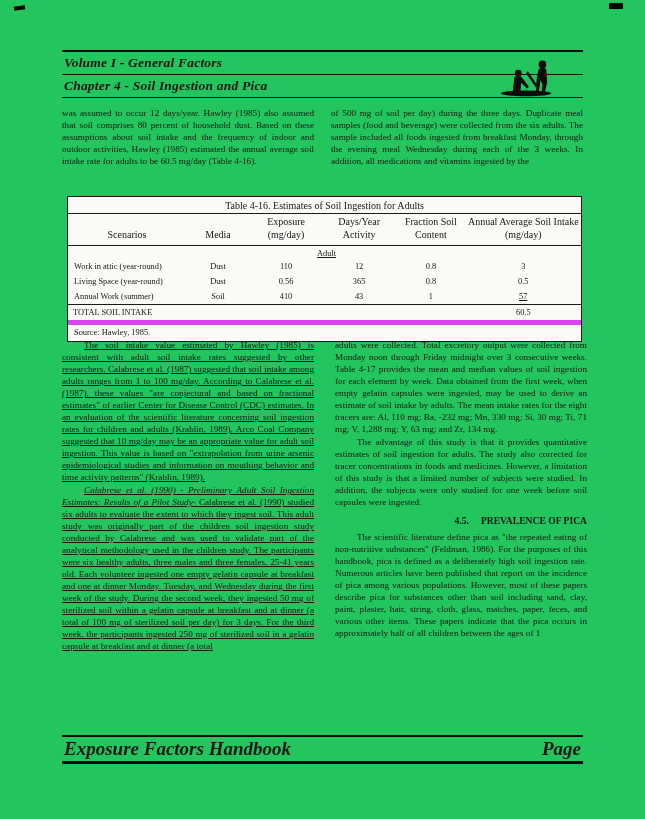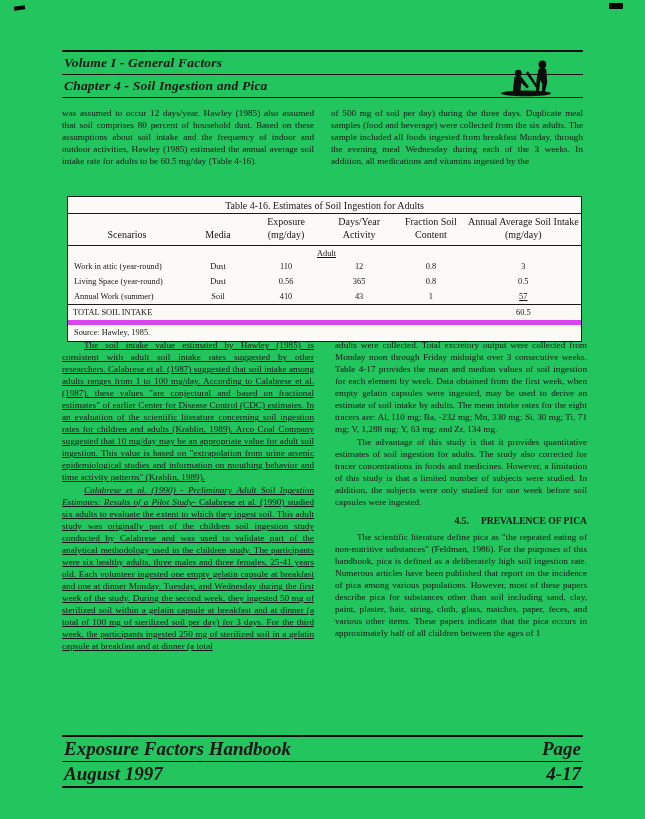--- a/index.html
+++ b/index.html
@@ -163,20 +163,16 @@
     <p class="ind">The scientific literature define pica as "the repeated eating of non-nutritive substances" (Feldman, 1986).  For the purposes of this handbook, pica is defined as a deliberately high soil ingestion rate.  Numerous articles have been published that report on the incidence of pica among various populations.  However, most of these papers describe pica for substances other than soil including sand, clay, paint, plaster, hair, string, cloth, glass, matches, paper, feces, and various other items. These papers indicate that the pica occurs in approximately half of all children between the ages of 1</p>
   </div>
 
   <div class="footer">
     <hr class="f-rule-thick">
     <div class="f-row">
       <span>Exposure Factors Handbook</span>
       <span>Page</span>
     </div>
     <hr class="f-rule-thin">
-    <div class="f-row">
-      <span>August 1997</span>
-      <span>4-17</span>
-    </div>
     <hr class="f-rule-thick">
   </div>
 
 </div>
 
 </body></html>

